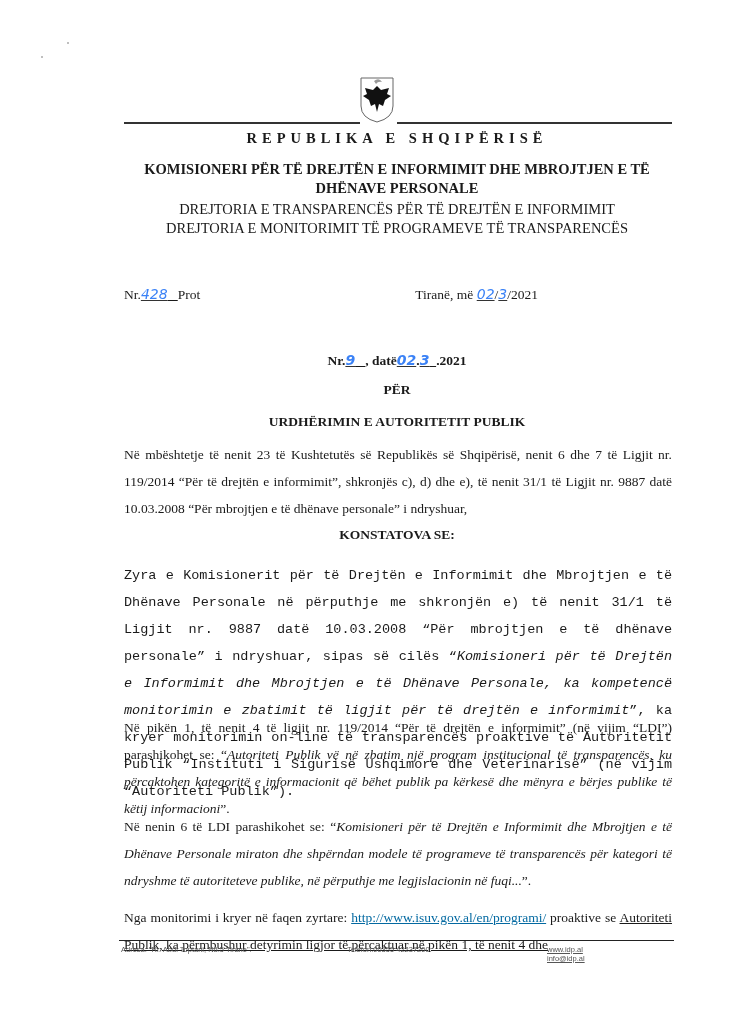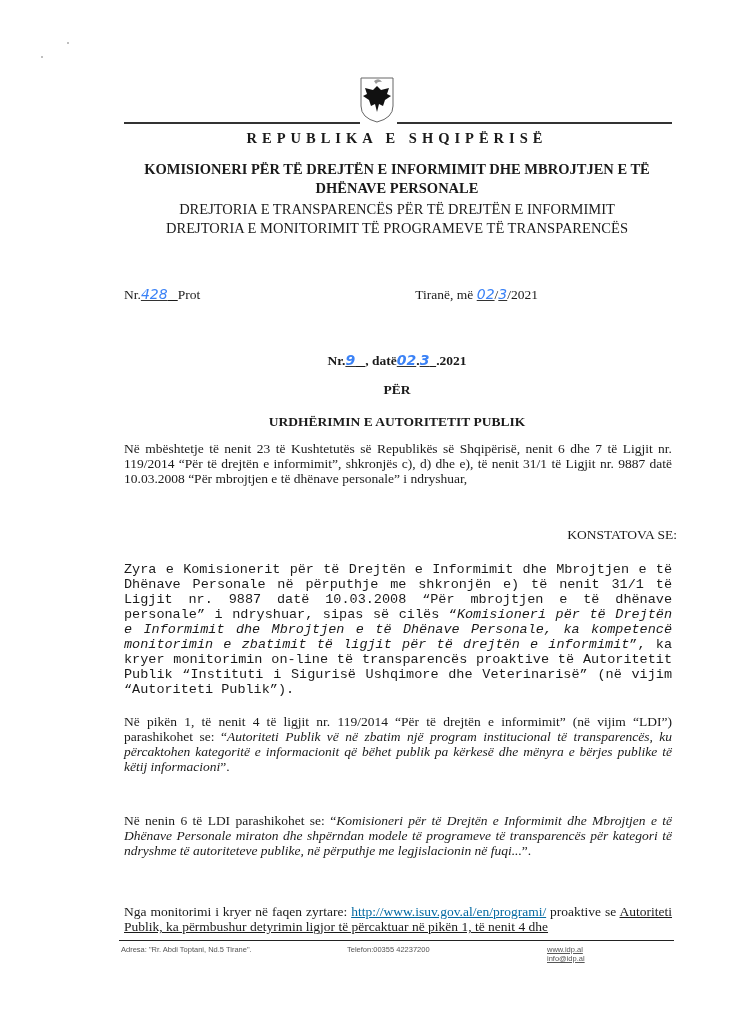--- a/index.html
+++ b/index.html
@@ -14,24 +14,24 @@
   .org1 { top: 160px; font-size: 14.5px; font-weight: bold; line-height: 19px; }
   .org2 { top: 200px; font-size: 14.5px; line-height: 19px; }
   .nr-prot { position: absolute; left: 107px; top: 286px; font-size: 13.5px; }
   .place-date { position: absolute; right: 73px; top: 286px; font-size: 13.5px; }
   .hw { color: #3b82f6; font-family: "DejaVu Sans", sans-serif; font-style: italic;
         text-decoration: underline; text-decoration-color: #333; font-size: 14px; }
   .vendim { top: 318px; font-size: 13.5px; font-weight: bold; }
   .vendim-nr { top: 352px; font-size: 13.5px; font-weight: bold; }
   .per { top: 382px; font-size: 13.5px; font-weight: bold; }
   .subject { top: 414px; font-size: 13.5px; font-weight: bold; }
-  .para { position: absolute; left: 107px; width: 548px; font-size: 13.5px; line-height: 15px;
+  .para { position: absolute; left: 107px; width: 548px; font-size: 13.5px; line-height: 27px;
           text-align: justify; }
   .p1 { top: 441px; }
-  .konst { top: 527px; font-size: 13.5px; font-weight: normal; text-align: right; }
+  .konst { top: 527px; font-size: 13.5px; font-weight: bold; }
   .p2 { top: 562px; font-family: Liberation Mono, monospace; }
   .p3 { top: 714px; }
   .p4 { top: 813px; }
   .p5 { top: 904px; }
   .link { text-decoration: underline; }
   .ul { text-decoration: underline; }
   i { font-style: italic; }
   .footer-rule { position: absolute; left: 102px; top: 940px; width: 555px; height: 1px; background: #222; }
   .footer { position: absolute; top: 945px; font-family: "Liberation Sans", sans-serif; font-size: 7.5px; color: #555; }
   .f-addr { left: 104px; }

